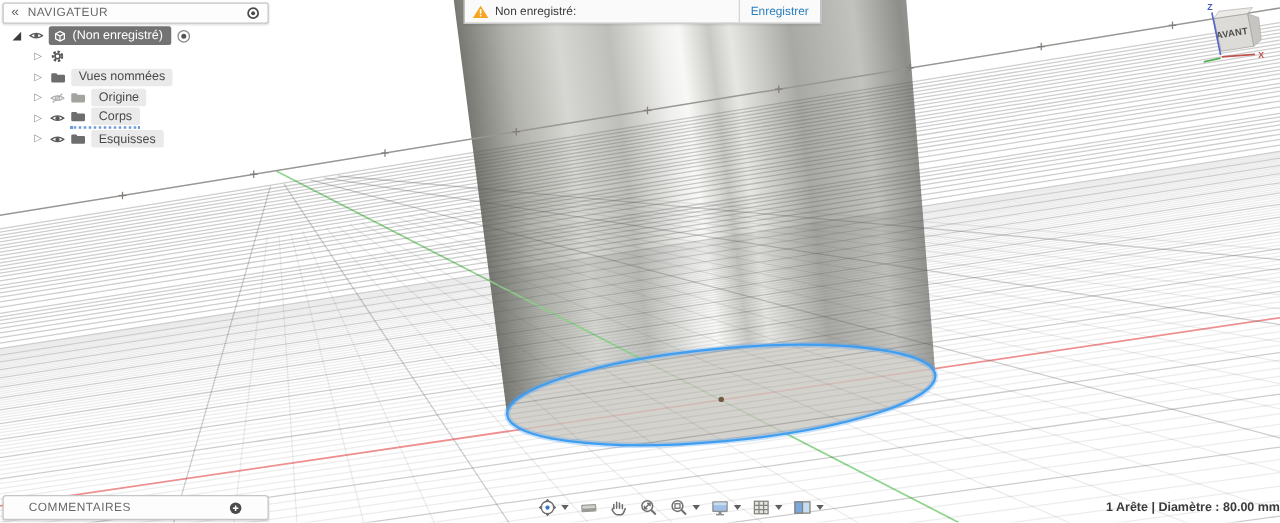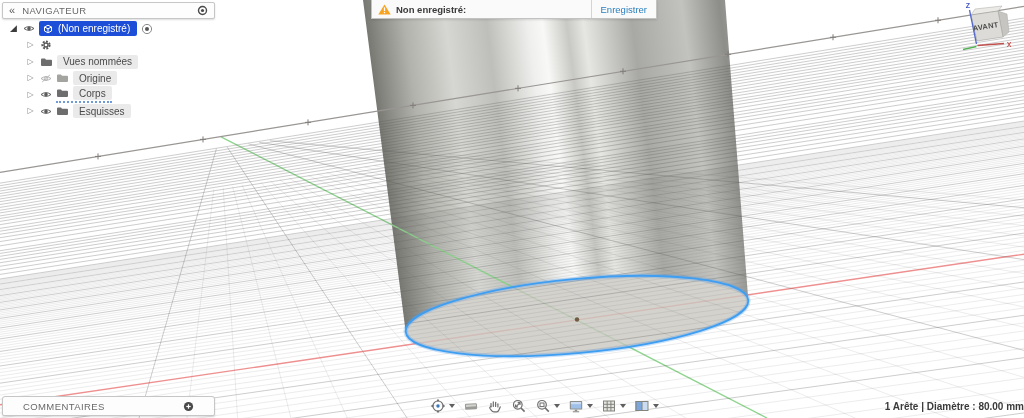--- a/index.html
+++ b/index.html
@@ -19,30 +19,30 @@
   #comments-bar{left:2px;top:396px;width:213px;height:20px;padding:0 20px;border-radius:3px 3px 2px 2px;}
   .collapse-glyph{font-size:11px;color:#5a5a5a;margin-right:7px;line-height:1;}
 
   
   #tree{position:absolute;left:2px;top:22px;z-index:10;display:flex;flex-direction:column;gap:3.5px;}
   .trow{display:flex;align-items:center;gap:4px;height:13px;}
   .t-exp{width:11px;text-align:center;font-size:8px;color:#8a8a8a;line-height:1;cursor:default;}
   .t-exp.root{font-size:9px;color:#3c3c3c;}
   .chip{display:flex;align-items:center;gap:4px;background:rgba(233,233,233,.95);
         padding:1.5px 6px;border-radius:2px;font-size:10px;color:#4a4a4a;line-height:1.1;white-space:nowrap;}
-  .chip.rootchip{background:#1d4ed8;color:#fff;padding:1.5px 7px 1.5px 3px;justify-content:center;}
+  .chip.rootchip{background:#737373;color:#fff;padding:1.5px 7px 1.5px 3px;justify-content:center;}
   .dotted-sel{display:flex;align-items:center;gap:4px;border-bottom:2px dotted #6f9bd8;padding-bottom:1px;}
   .ico{display:block;}
 
   
   #warnbar{position:absolute;left:371px;top:0;width:286px;height:19px;z-index:11;
     background:#fafafa;border:1px solid #c2c2c2;border-top:none;display:flex;align-items:center;
     box-shadow:0 1px 2px rgba(0,0,0,.12);box-sizing:border-box;font-size:9.5px;}
   #warnbar .wicon{margin-left:6px;}
-  #warnbar .wtitle{margin-left:5px;font-weight:bold;color:#3a3a3a;white-space:nowrap;}
+  #warnbar .wtitle{margin-left:5px;font-weight:normal;color:#3a3a3a;white-space:nowrap;}
   #warnbar .wmsg{margin-left:11px;color:#555;white-space:nowrap;}
   #warnbar .wdiv{margin-left:auto;width:1px;height:18px;background:#d4d4d4;}
   #warnbar .wsave{background:none;border:none;color:#2a7fbe;font-size:9.5px;padding:0 9px;cursor:default;}
 
   
   #viewcube{position:absolute;left:948px;top:0;z-index:10;}
   .vc-front-label{font:bold 7.5px "Liberation Sans",sans-serif;fill:#4c4c4c;letter-spacing:.2px;text-anchor:middle;}
   .vc-axis-label{font:bold 7px "Liberation Sans",sans-serif;text-anchor:middle;}
 
   

